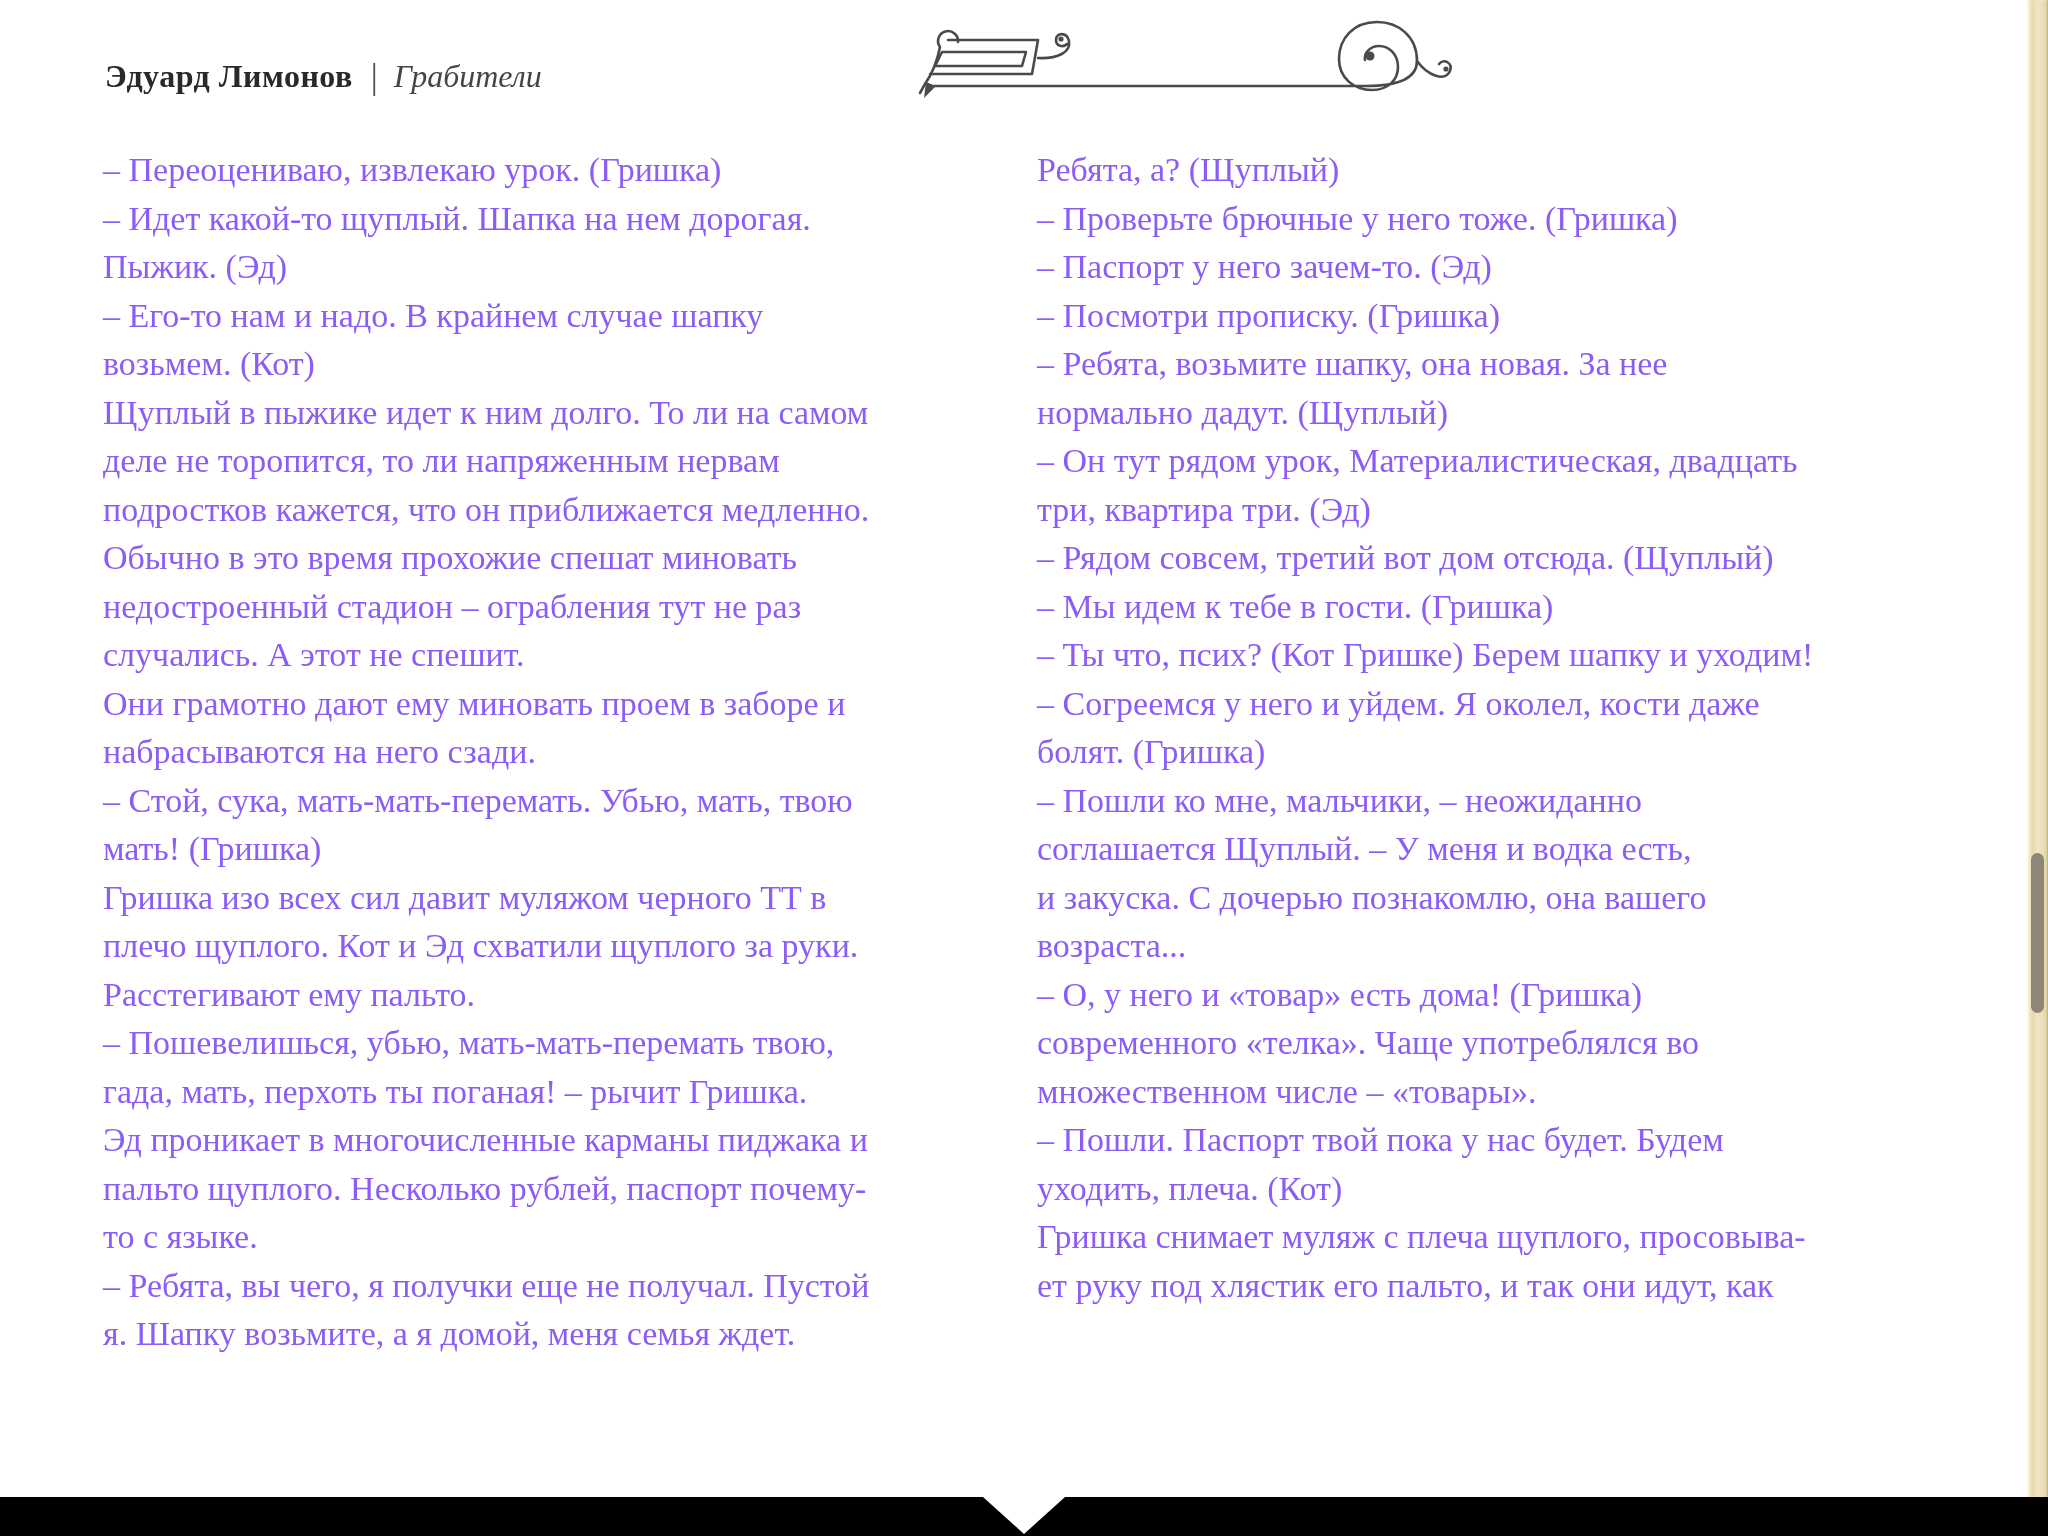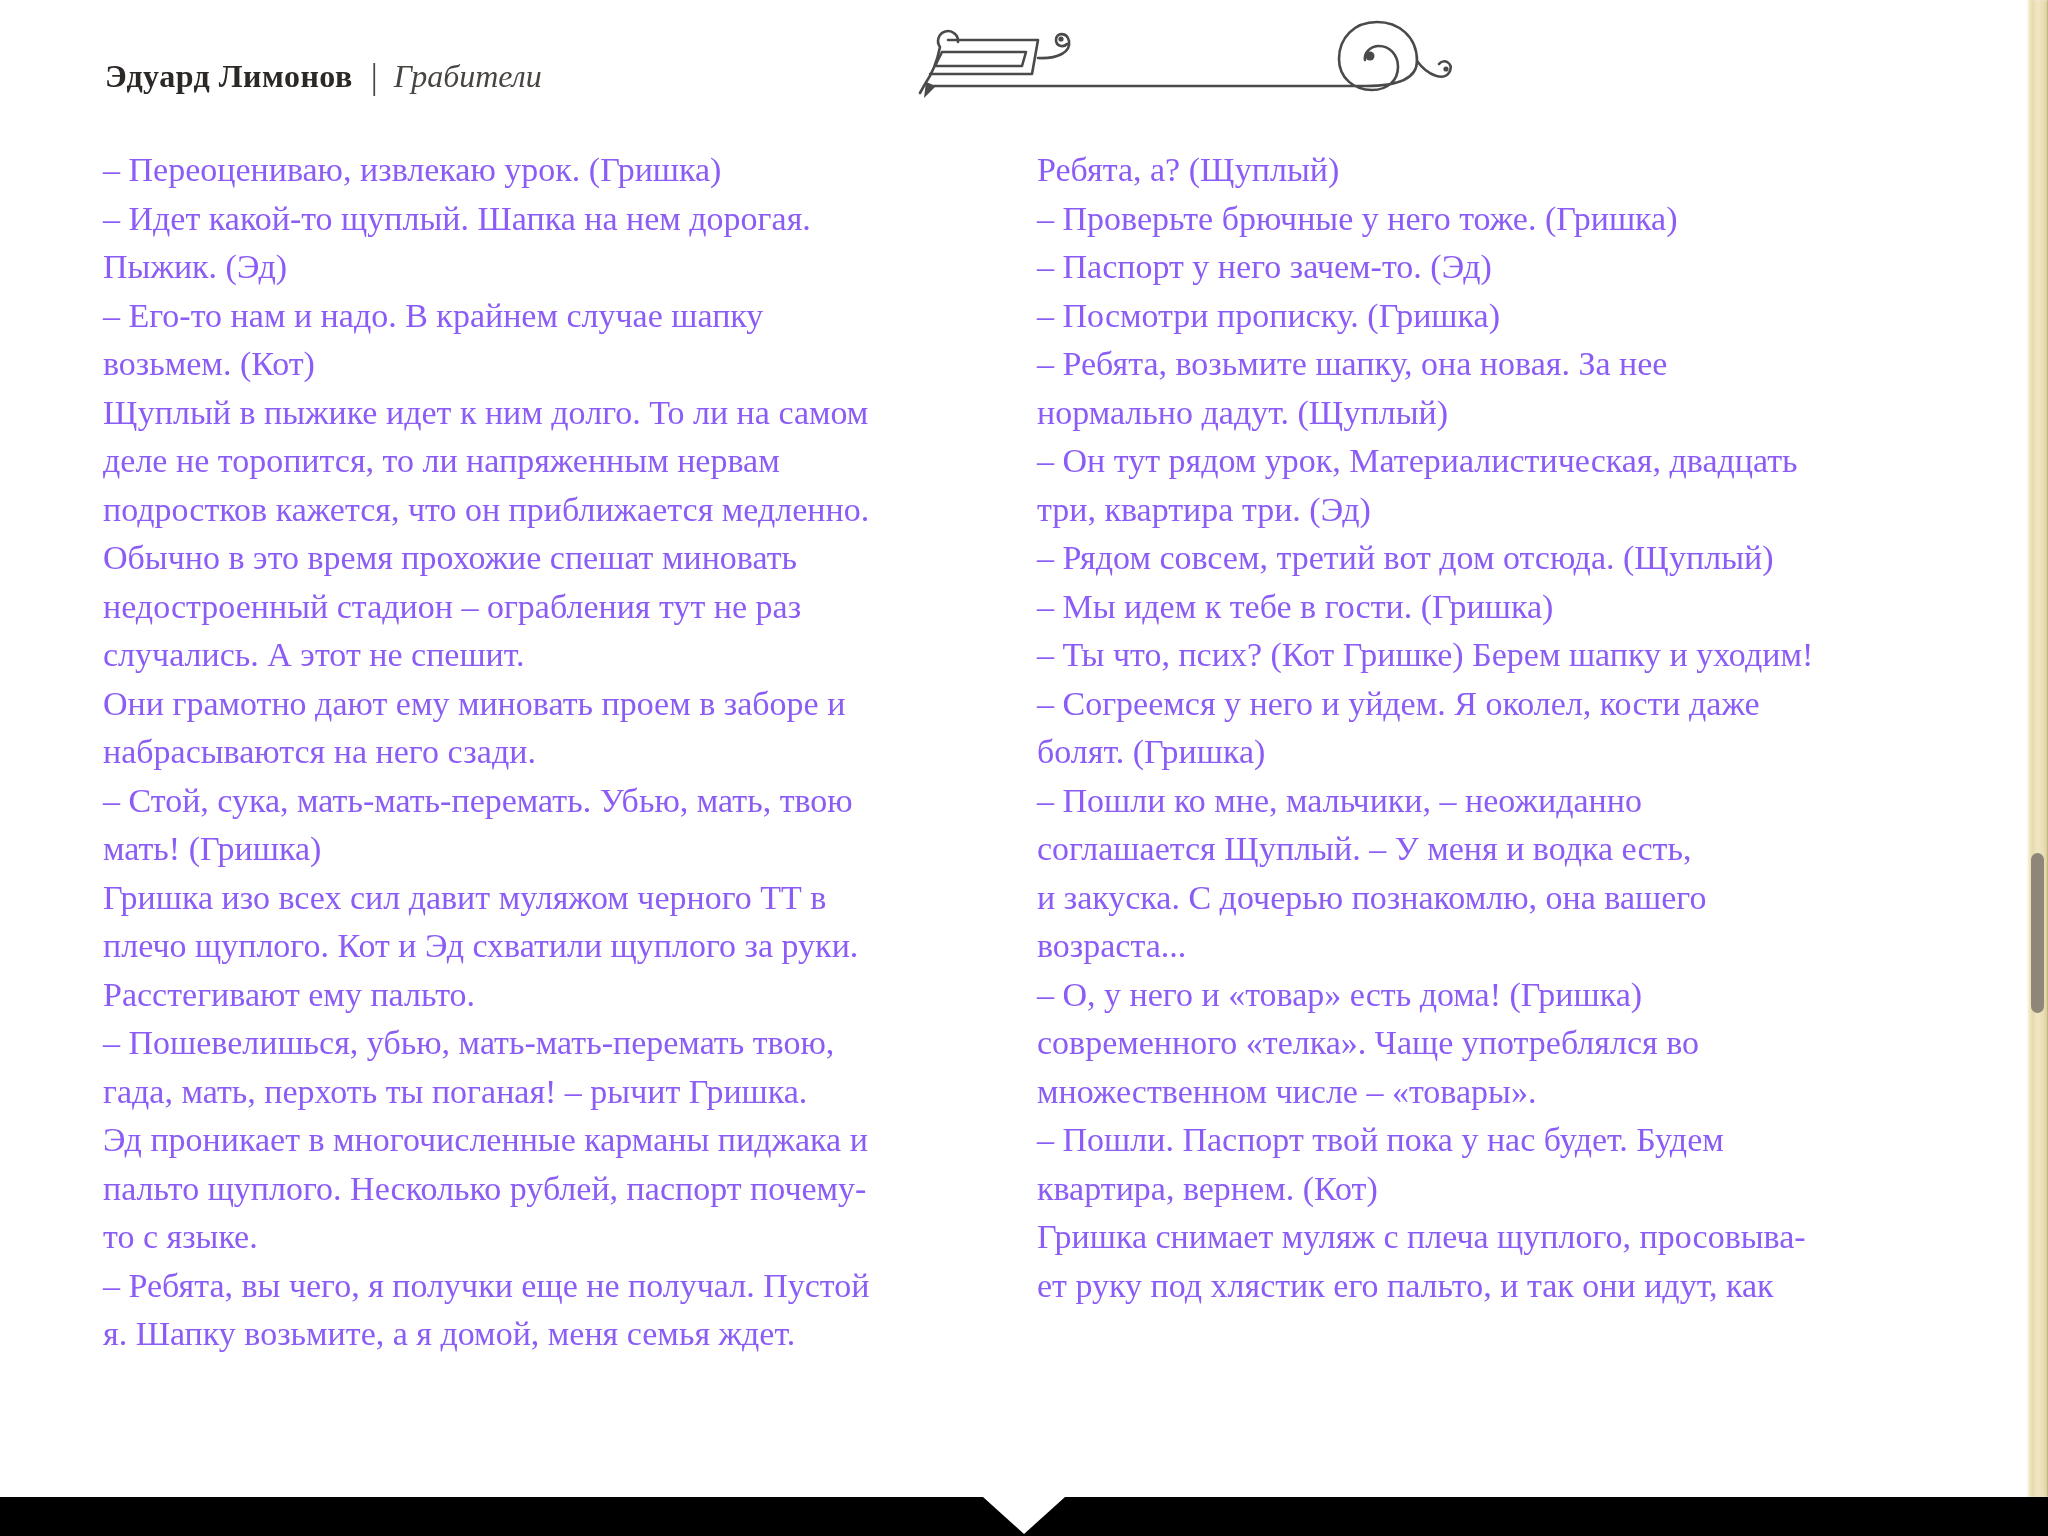--- a/index.html
+++ b/index.html
@@ -138,21 +138,21 @@
         <div class="line">– Согреемся у него и уйдем. Я околел, кости даже</div>
         <div class="line">болят. (Гришка)</div>
         <div class="line">– Пошли ко мне, мальчики, – неожиданно</div>
         <div class="line">соглашается Щуплый. – У меня и водка есть,</div>
         <div class="line">и закуска. С дочерью познакомлю, она вашего</div>
         <div class="line">возраста...</div>
         <div class="line">– О, у него и «товар» есть дома! (Гришка)</div>
         <div class="line">современного «телка». Чаще употреблялся во</div>
         <div class="line">множественном числе – «товары».</div>
         <div class="line">– Пошли. Паспорт твой пока у нас будет. Будем</div>
-        <div class="line">квартира, вернем. (Кот)</div>
+        <div class="line">уходить, плеча. (Кот)</div>
         <div class="line">Гришка снимает муляж с плеча щуплого, просовыва-</div>
         <div class="line">ет руку под хлястик его пальто, и так они идут, как</div>
       </div>
   </main>
 
   <div class="page-edge"></div>
   <div class="scroll-thumb"></div>
 
   <div class="bottom-bar">
     <div class="notch"></div>

